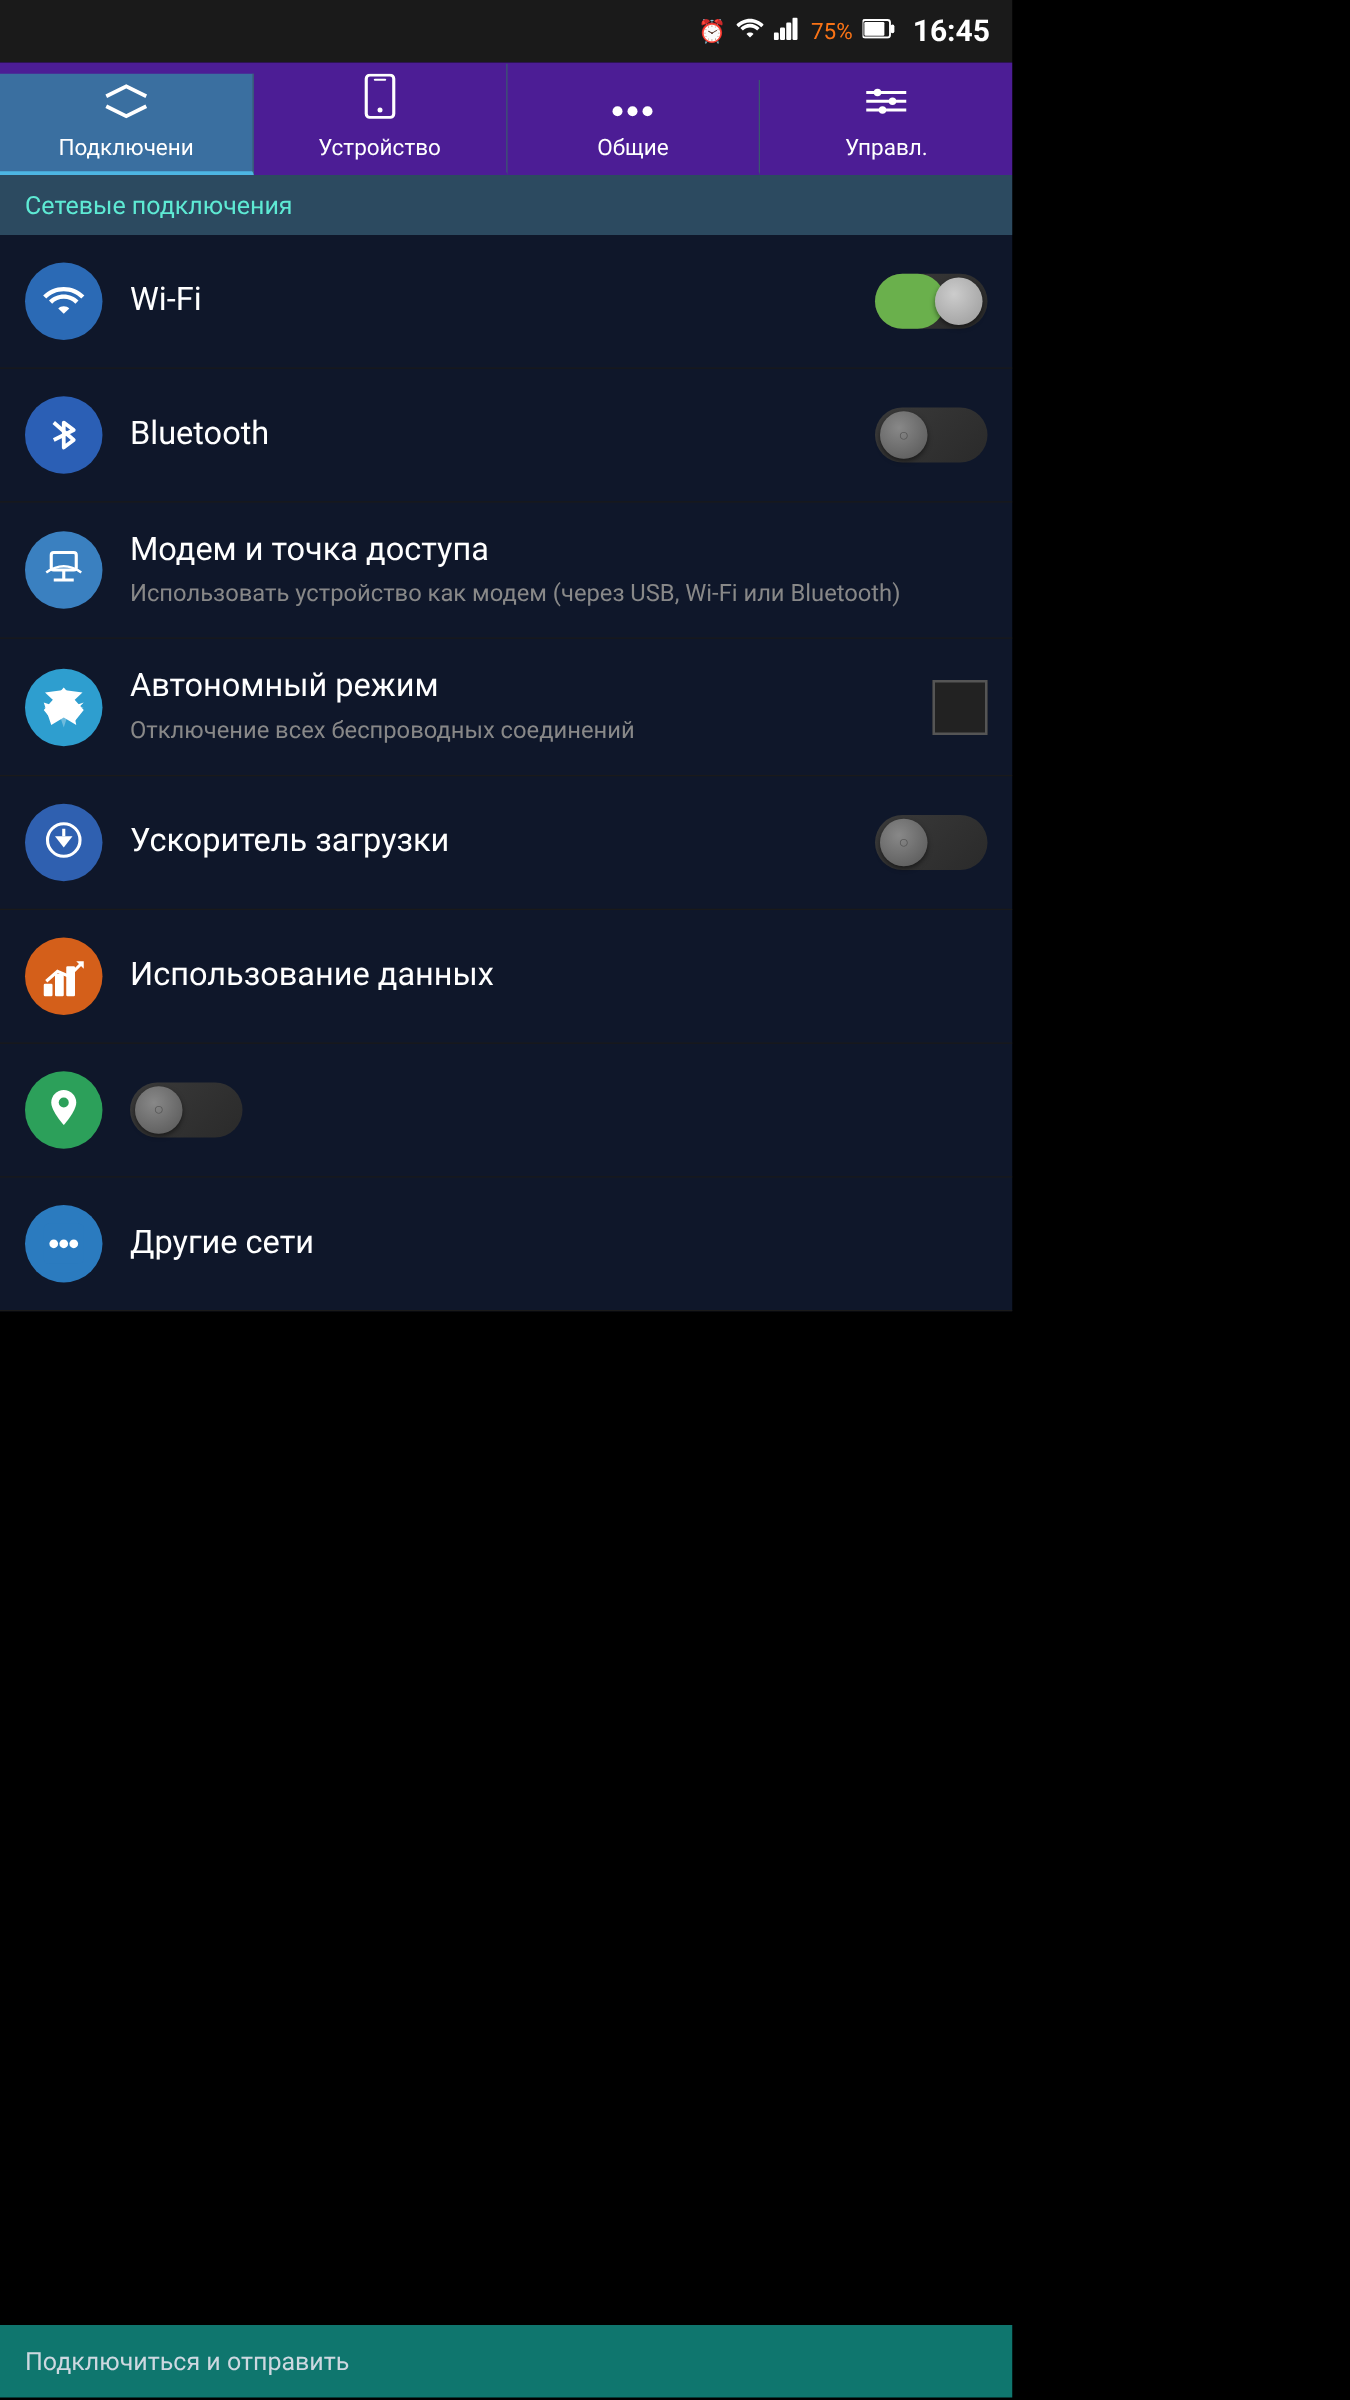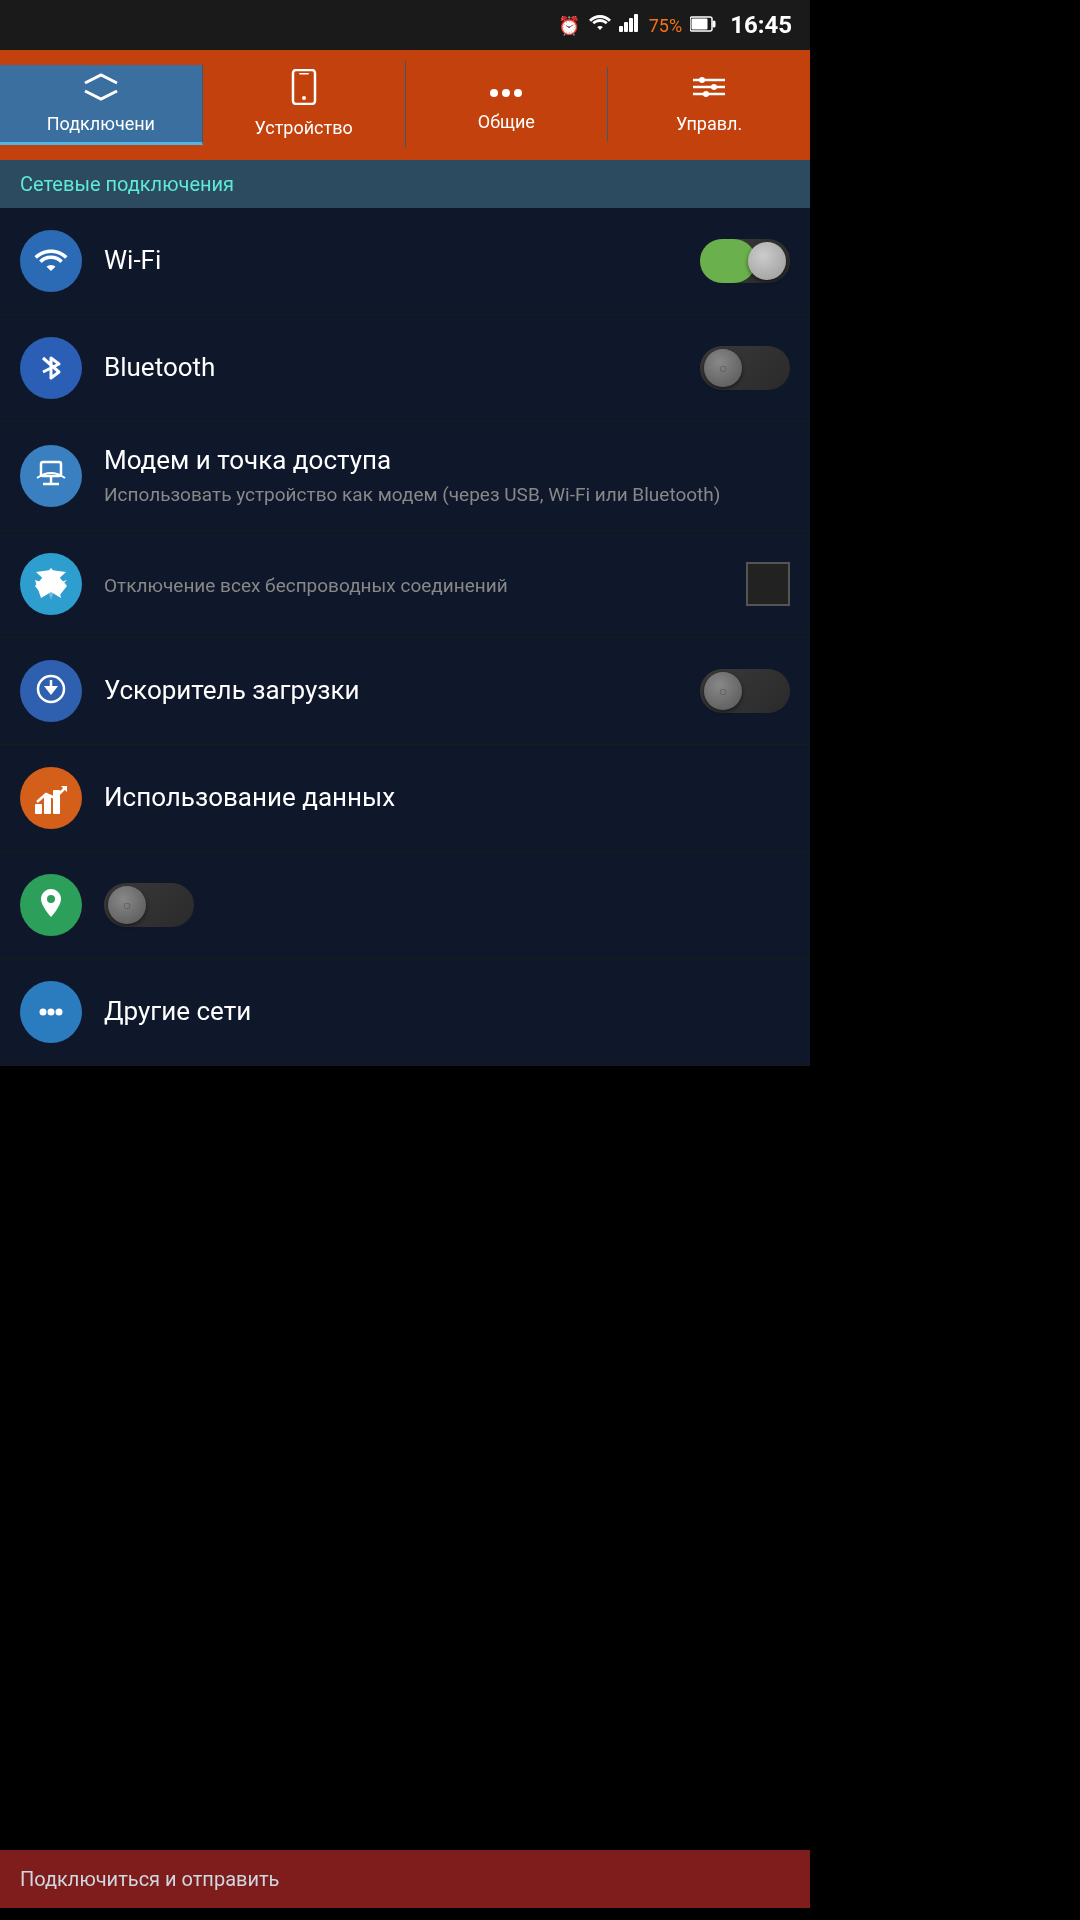--- a/index.html
+++ b/index.html
@@ -39,24 +39,24 @@
       margin-left: 6px;
     }
     .battery-pct {
       color: #f97316;
       font-size: 18px;
     }
 
     
     .tab-bar {
       width: 100%;
-      height: 110px;
-      background: #c2410c;
-      display: flex;
-      align-items: center;
+      height: 90px;
+      background: #4c1d95;
+      display: flex;
+      align-items: flex-end;
     }
     .tab-item {
       flex: 1;
       display: flex;
       flex-direction: column;
       align-items: center;
       justify-content: center;
       gap: 6px;
       cursor: pointer;
       border-bottom: 3px solid transparent;
@@ -196,24 +196,24 @@
       width: 44px;
       height: 44px;
       border: 2px solid #555;
       background: #222;
       flex-shrink: 0;
     }
 
     
     .bottom-bar {
       position: absolute;
-      bottom: 12px;
+      bottom: 2px;
       width: 100%;
       height: 58px;
-      background: #7f1d1d;
+      background: #0f766e;
       display: flex;
       align-items: center;
       padding: 0 20px;
     }
     .bottom-bar-text {
       color: #cdd8e0;
       font-size: 20px;
     }
   </style>
 </head>
@@ -356,20 +356,21 @@
   <div class="setting-item">
     <div class="setting-icon-wrap icon-airplane">
       <svg width="36" height="36" viewBox="0 0 36 36" fill="white">
         <path d="M18 2 L22 14 L34 18 L22 22 L18 34 L14 22 L2 18 L14 14 Z" opacity="0.3"></path>
         <path d="M6 28 L14 20 M2 14 L14 18 L18 4 L22 18 L34 14 L26 22 L28 32 L18 26 L8 32 Z"></path>
         <path d="M3 6 L18 4 L33 6 L18 20 Z" fill="white"></path>
         <polygon points="18,2 34,20 26,30 18,24 10,30 2,20" fill="white"></polygon>
       </svg>
     </div>
     <div class="setting-text">
+      <div class="setting-title">Автономный режим</div>
       <div class="setting-subtitle">Отключение всех беспроводных соединений</div>
     </div>
     <div class="checkbox"></div>
   </div>
 
   <div class="setting-item">
     <div class="setting-icon-wrap icon-download">
       <svg width="32" height="36" viewBox="0 0 32 36" fill="white">
         <circle cx="16" cy="16" r="13" fill="none" stroke="white" stroke-width="2.5"></circle>
         <polygon points="16,22 9,13 23,13" fill="white"></polygon>

